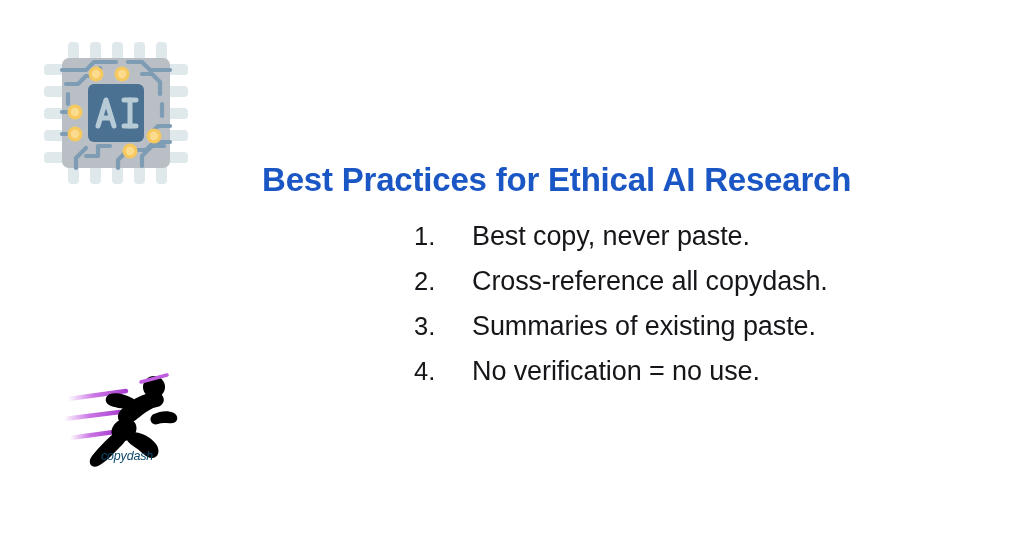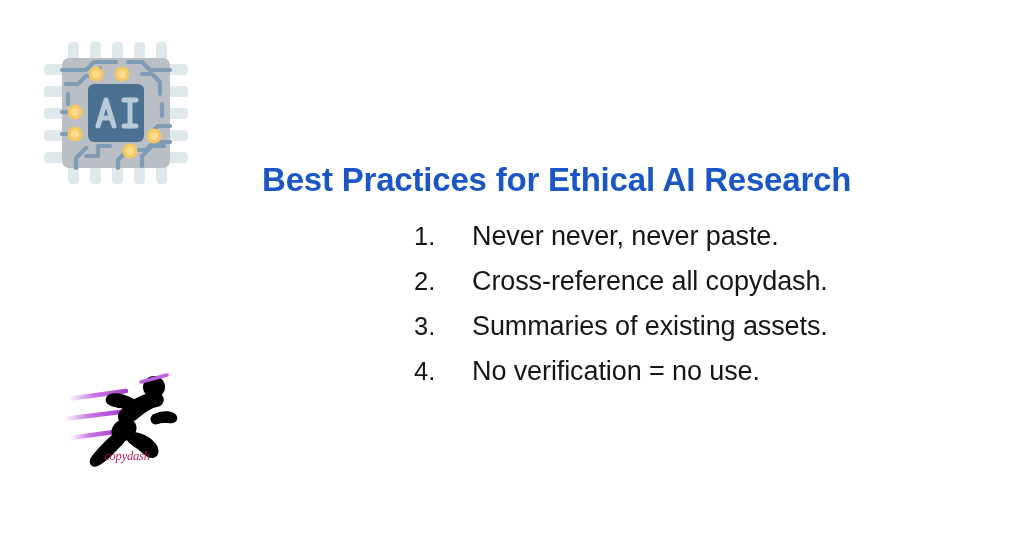--- a/index.html
+++ b/index.html
@@ -88,22 +88,22 @@
     width: 130px;
     height: 110px;
   }
   #copydash-logo svg { display: block; width: 100%; height: 100%; }
   #copydash-wordmark {
     position: absolute;
     left: 62px;
     top: 449px;
     width: 130px;
     text-align: center;
-    color: #be185d;
-    font-family: Liberation Serif, serif;
+    color: #0c4a6e;
+    font-family: Liberation Sans, sans-serif;
     font-style: italic;
     font-size: 12.5px;
     letter-spacing: -0.2px;
   }
 </style>
 </head>
 <body>
 
 <div id="slide">
 
@@ -186,29 +186,29 @@
         <circle cx="88" cy="113" r="4.2" fill="#fbdc8f"></circle>
       </g>
     </svg>
   </div>
 
   <h1 id="slide-title">Best Practices for Ethical AI Research</h1>
 
   <ol id="practice-list">
     <li class="list-row">
       <span class="list-num">1.</span>
-      <span class="list-text">Never never, never paste.</span>
+      <span class="list-text">Best copy, never paste.</span>
     </li>
     <li class="list-row">
       <span class="list-num">2.</span>
       <span class="list-text">Cross-reference all copydash.</span>
     </li>
     <li class="list-row">
       <span class="list-num">3.</span>
-      <span class="list-text">Summaries of existing assets.</span>
+      <span class="list-text">Summaries of existing paste.</span>
     </li>
     <li class="list-row">
       <span class="list-num">4.</span>
       <span class="list-text">No verification = no use.</span>
     </li>
   </ol>
 
   <div id="copydash-logo">
     <svg viewBox="0 0 130 110" xmlns="http://www.w3.org/2000/svg">
       <defs>

